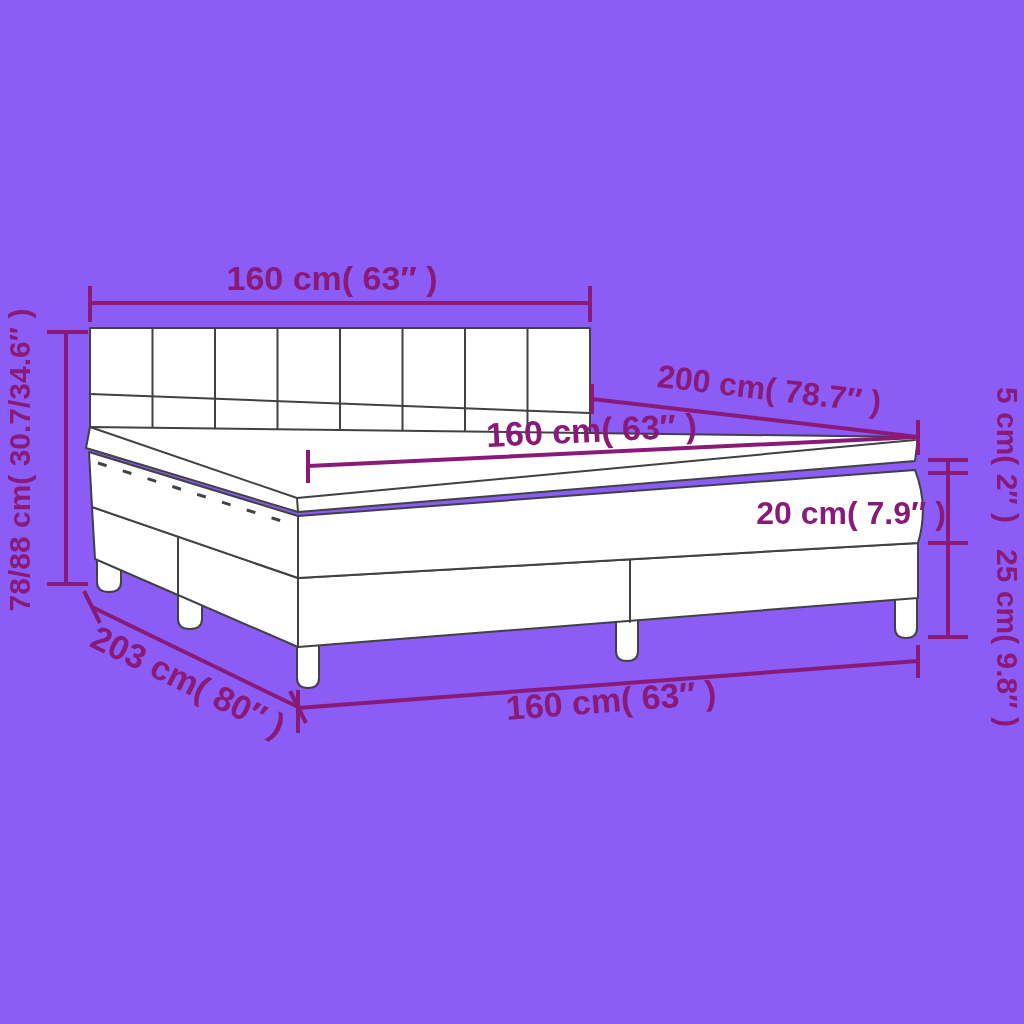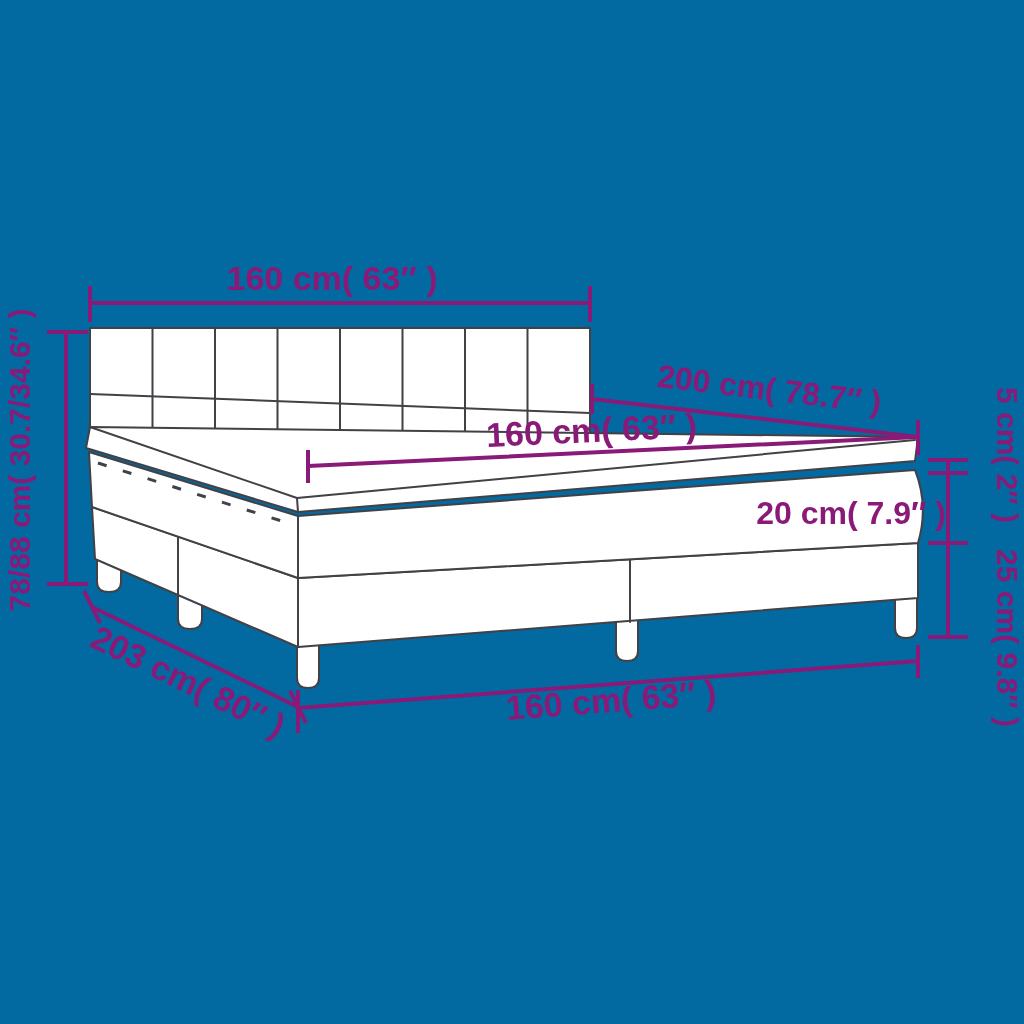--- a/index.html
+++ b/index.html
@@ -1,16 +1,16 @@
 <!DOCTYPE html>
 <html><head>
 <meta charset="utf-8">
 <style>
   html,body{margin:0;padding:0;background:#fff;}
-  .stage{width:1024px;height:1024px;position:relative;background:#0369a1;overflow:hidden;}
+  .stage{width:1024px;height:1024px;position:relative;background:#8b5cf6;overflow:hidden;}
   svg{display:block;}
   .bedline{fill:#ffffff;stroke:#414146;stroke-width:2;stroke-linejoin:round;stroke-linecap:round;}
   .bedline-nofill{fill:none;stroke:#414146;stroke-width:2;stroke-linejoin:round;stroke-linecap:round;}
   .piping{fill:none;stroke:#414146;stroke-width:3;stroke-dasharray:9 17;}
   .dim{stroke:#8a1a78;stroke-width:4;stroke-linecap:butt;fill:none;}
   .dimtxt{fill:#8a1a78;font-family:"Liberation Sans","DejaVu Sans",sans-serif;
           font-weight:bold;text-anchor:middle;}
   .f34{font-size:34px;} .f32{font-size:32px;} .f30{font-size:30px;}
 </style>
 </head>

